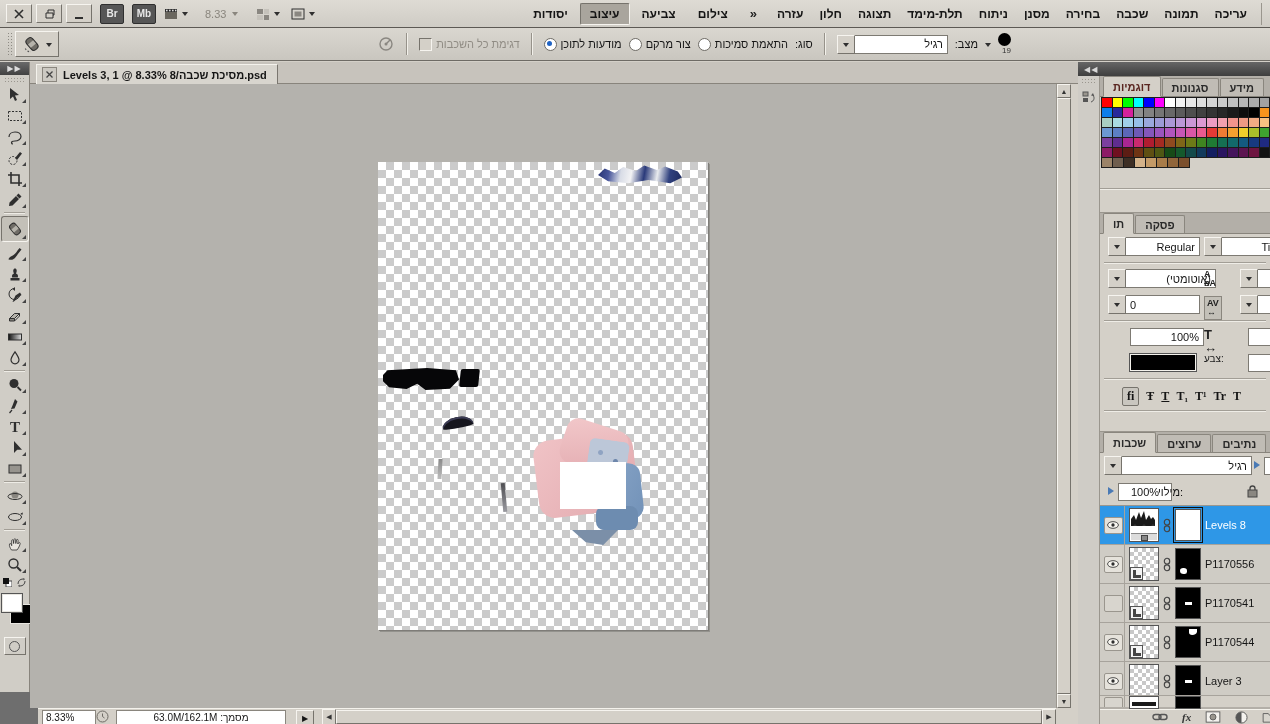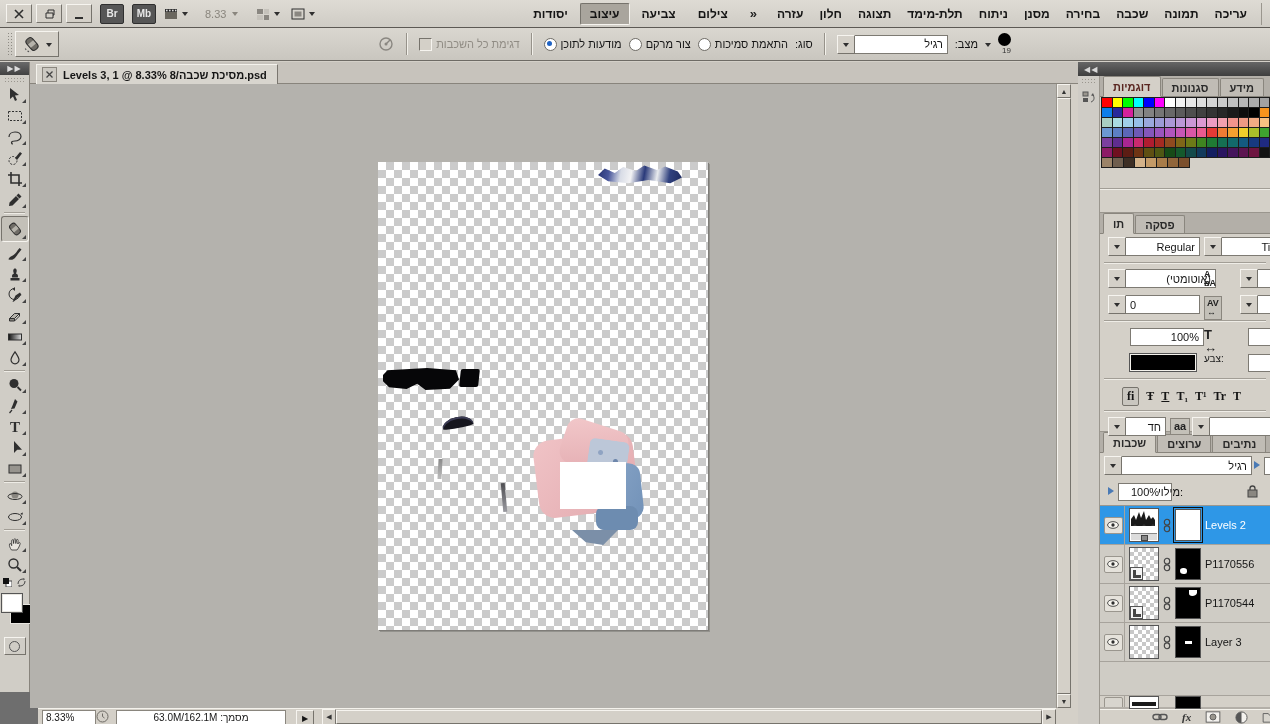--- a/index.html
+++ b/index.html
@@ -760,35 +760,20 @@
     <div class="otrow" id="otrow">
         <span class="ot boxed">fi</span>
         <span class="ot">Ŧ</span>
         <span class="ot" style="text-decoration: underline;">T</span>
         <span class="ot">T₁</span>
         <span class="ot">T¹</span>
         <span class="ot">Tr</span>
         <span class="ot">T</span>
       </div>
     <div class="hdiv"></div>
-    <div class="crow">
-      <span class="ccombo" style="left:8px;width:58px">
-        <span class="cf" style="direction:rtl">חד</span>
-        <span class="cb">
-            <span class="arrd"></span>
-          </span>
-      </span>
-      <span class="cicon" style="left:70px;font-size:11px;background:#c3c0b8;padding:2px 3px;border:1px solid #8a867e">aa</span>
-      <span class="ccombo" style="left:92px;width:90px">
-        <span class="cf"></span>
-        <span class="cb">
-            <span class="arrd"></span>
-          </span>
-      </span>
-    </div>
   </div>
 
   <div class="sec-layers">
     <div class="ptabs">
       <span class="ptab active">שכבות</span>
       <span class="ptab">ערוצים</span>
       <span class="ptab">נתיבים</span>
     </div>
     <div class="lctl">
       <span class="ccombo" style="left:4px;width:148px">
@@ -828,21 +813,21 @@
             </svg>
             <span class="levelslider"></span>
           </span>
           <span class="linkico">
             <svg width="8" height="15" viewBox="0 0 9 16">
               <rect x="1.5" y="1" width="6" height="6.5" rx="3" fill="none" stroke="#444" stroke-width="1.3"></rect>
               <rect x="1.5" y="8.5" width="6" height="6.5" rx="3" fill="none" stroke="#444" stroke-width="1.3"></rect>
             </svg>
           </span>
           <span class="lmask white"></span>
-          <span class="lname">Levels 2</span>
+          <span class="lname">Levels 8</span>
         </div>
         <div class="lrow">
           <span class="eyebox">
             <span class="eyebtn">
               <svg width="14" height="10" viewBox="0 0 16 12">
                 <ellipse cx="8" cy="6" rx="6.5" ry="4" fill="#f8f6f0" stroke="#2f2f2f"></ellipse>
                 <circle cx="8" cy="6" r="2" fill="#2f2f2f"></circle>
               </svg>
             </span>
           </span>
@@ -850,20 +835,36 @@
             <span class="sobadge"></span>
           </span>
           <span class="linkico">
             <svg width="8" height="15" viewBox="0 0 9 16">
               <rect x="1.5" y="1" width="6" height="6.5" rx="3" fill="none" stroke="#444" stroke-width="1.3"></rect>
               <rect x="1.5" y="8.5" width="6" height="6.5" rx="3" fill="none" stroke="#444" stroke-width="1.3"></rect>
             </svg>
           </span>
           <span class="lmask mask-blob"></span>
           <span class="lname">P1170556</span>
+        </div>
+        <div class="lrow">
+          <span class="eyebox">
+            <span class="eyebtn empty"></span>
+          </span>
+          <span class="lthumb checker">
+            <span class="sobadge"></span>
+          </span>
+          <span class="linkico">
+            <svg width="8" height="15" viewBox="0 0 9 16">
+              <rect x="1.5" y="1" width="6" height="6.5" rx="3" fill="none" stroke="#444" stroke-width="1.3"></rect>
+              <rect x="1.5" y="8.5" width="6" height="6.5" rx="3" fill="none" stroke="#444" stroke-width="1.3"></rect>
+            </svg>
+          </span>
+          <span class="lmask mask-dash"></span>
+          <span class="lname">P1170541</span>
         </div>
         <div class="lrow">
           <span class="eyebox">
             <span class="eyebtn">
               <svg width="14" height="10" viewBox="0 0 16 12">
                 <ellipse cx="8" cy="6" rx="6.5" ry="4" fill="#f8f6f0" stroke="#2f2f2f"></ellipse>
                 <circle cx="8" cy="6" r="2" fill="#2f2f2f"></circle>
               </svg>
             </span>
           </span>

